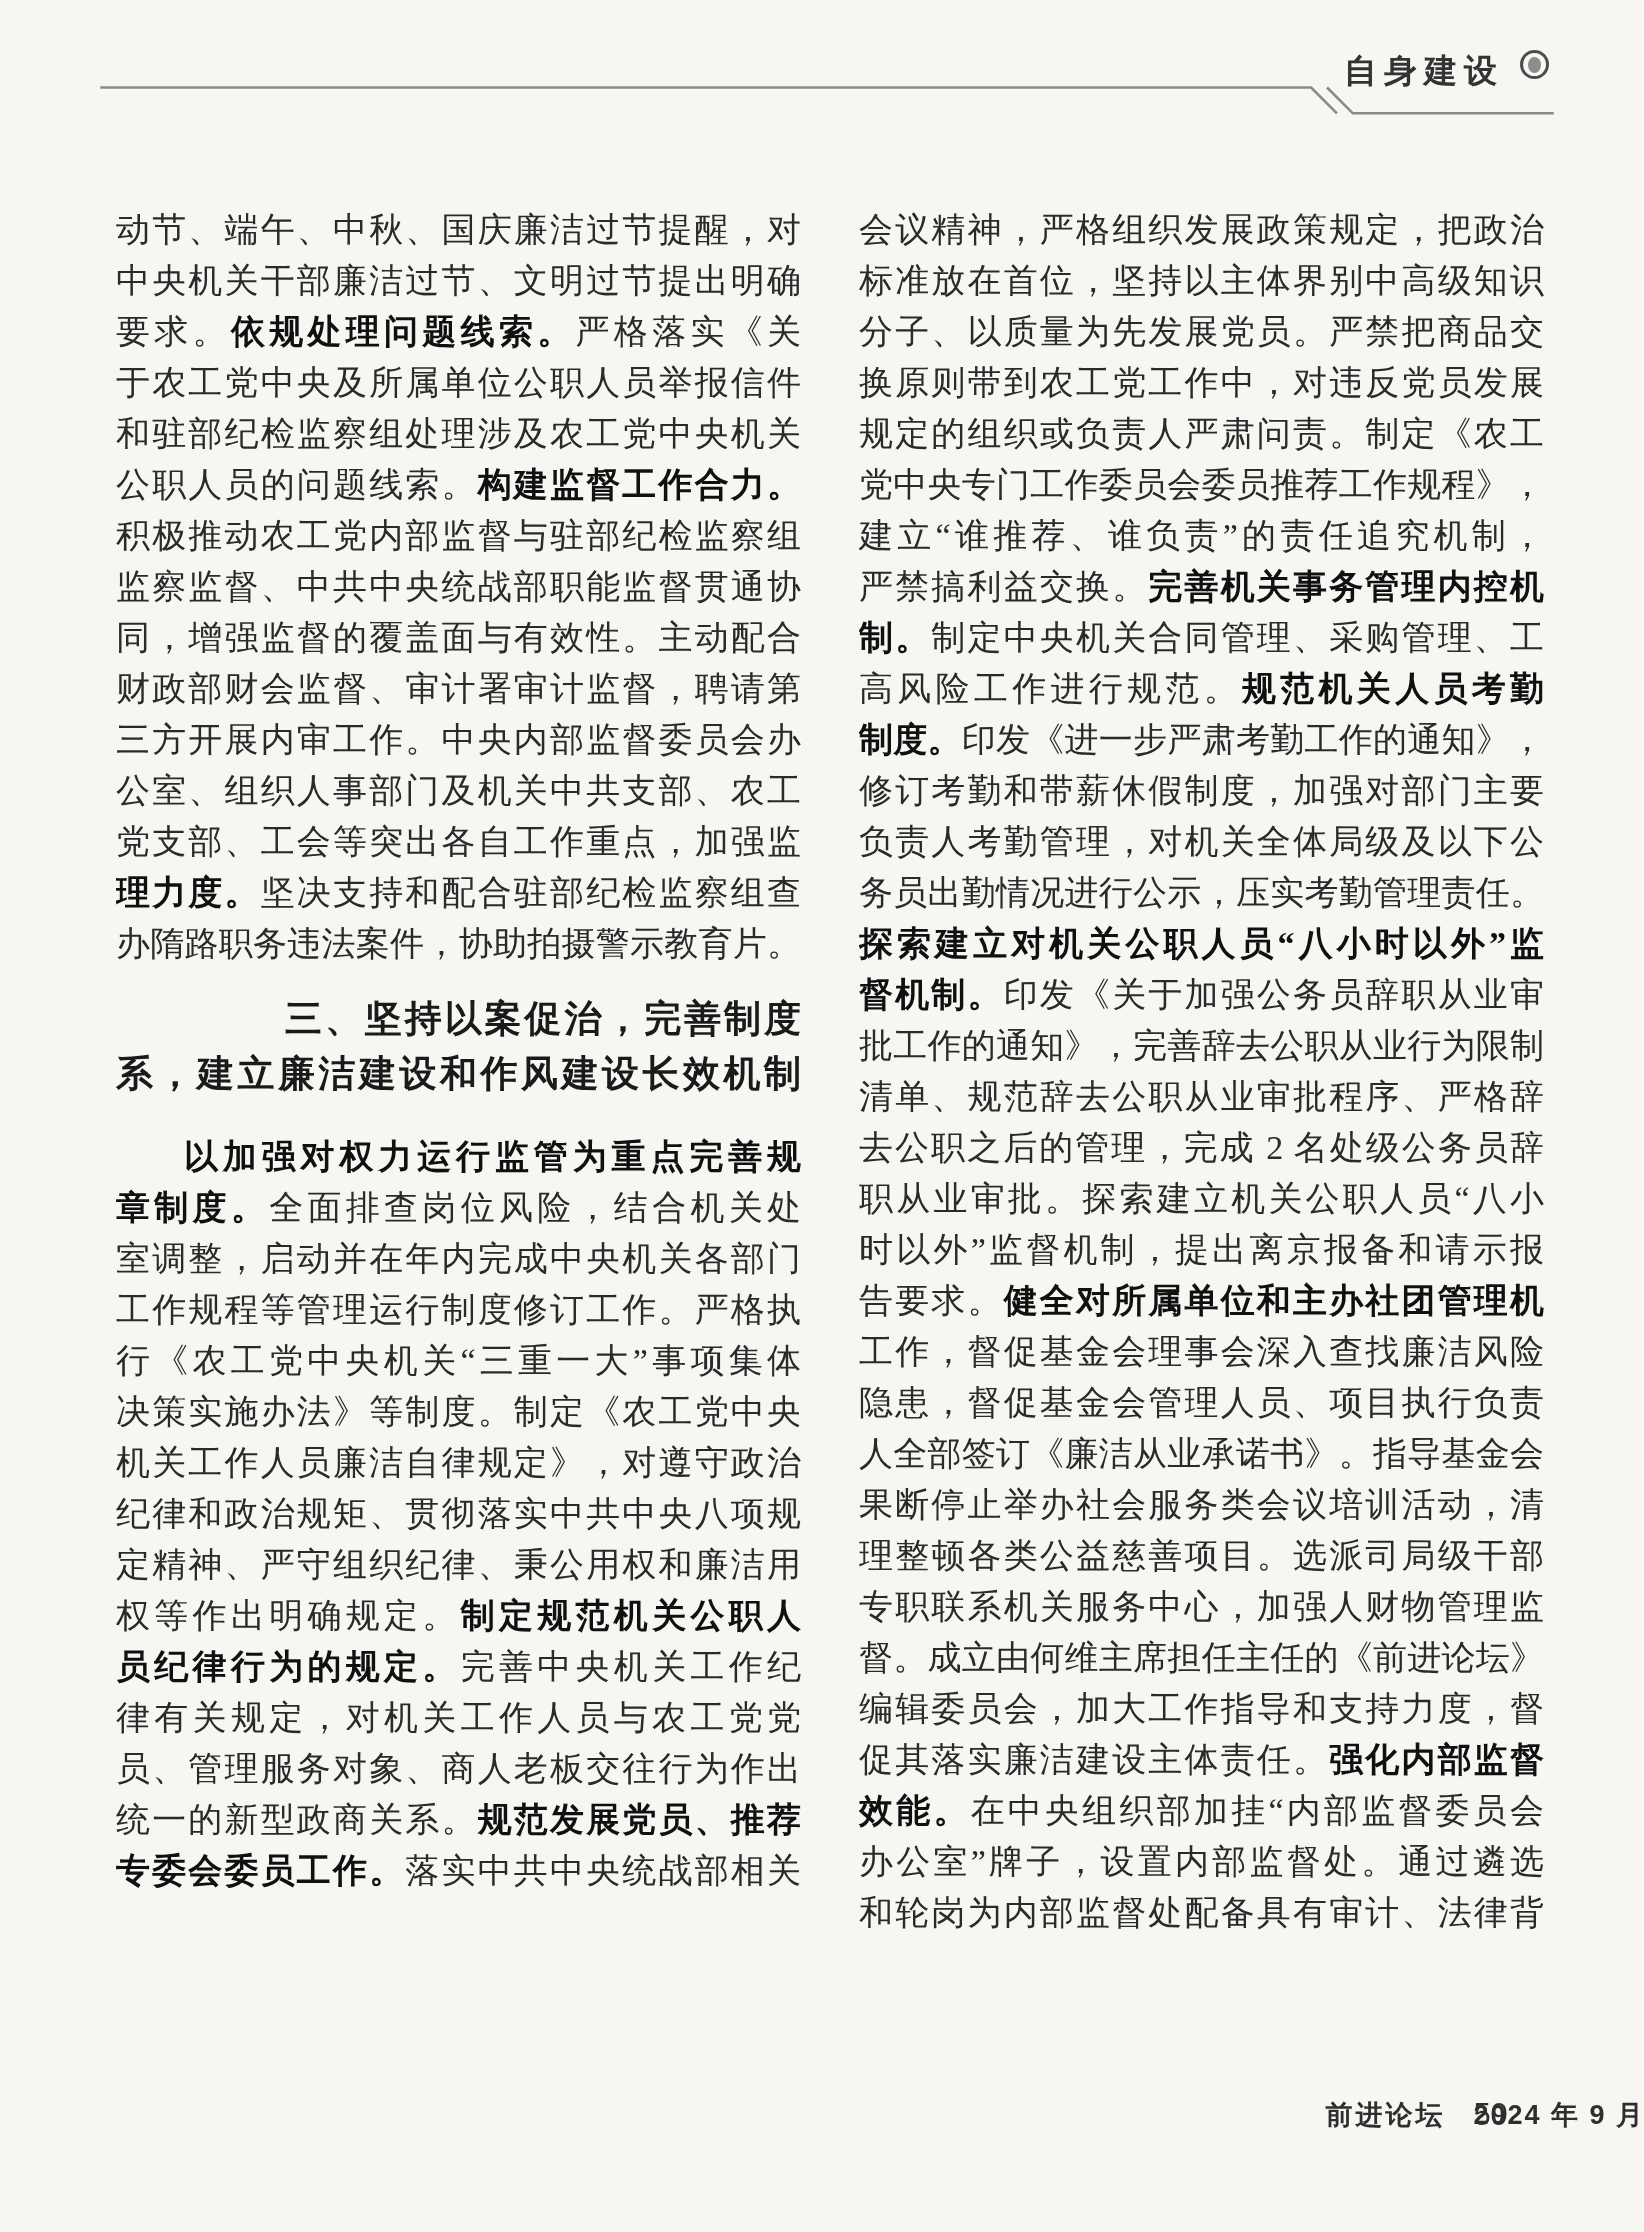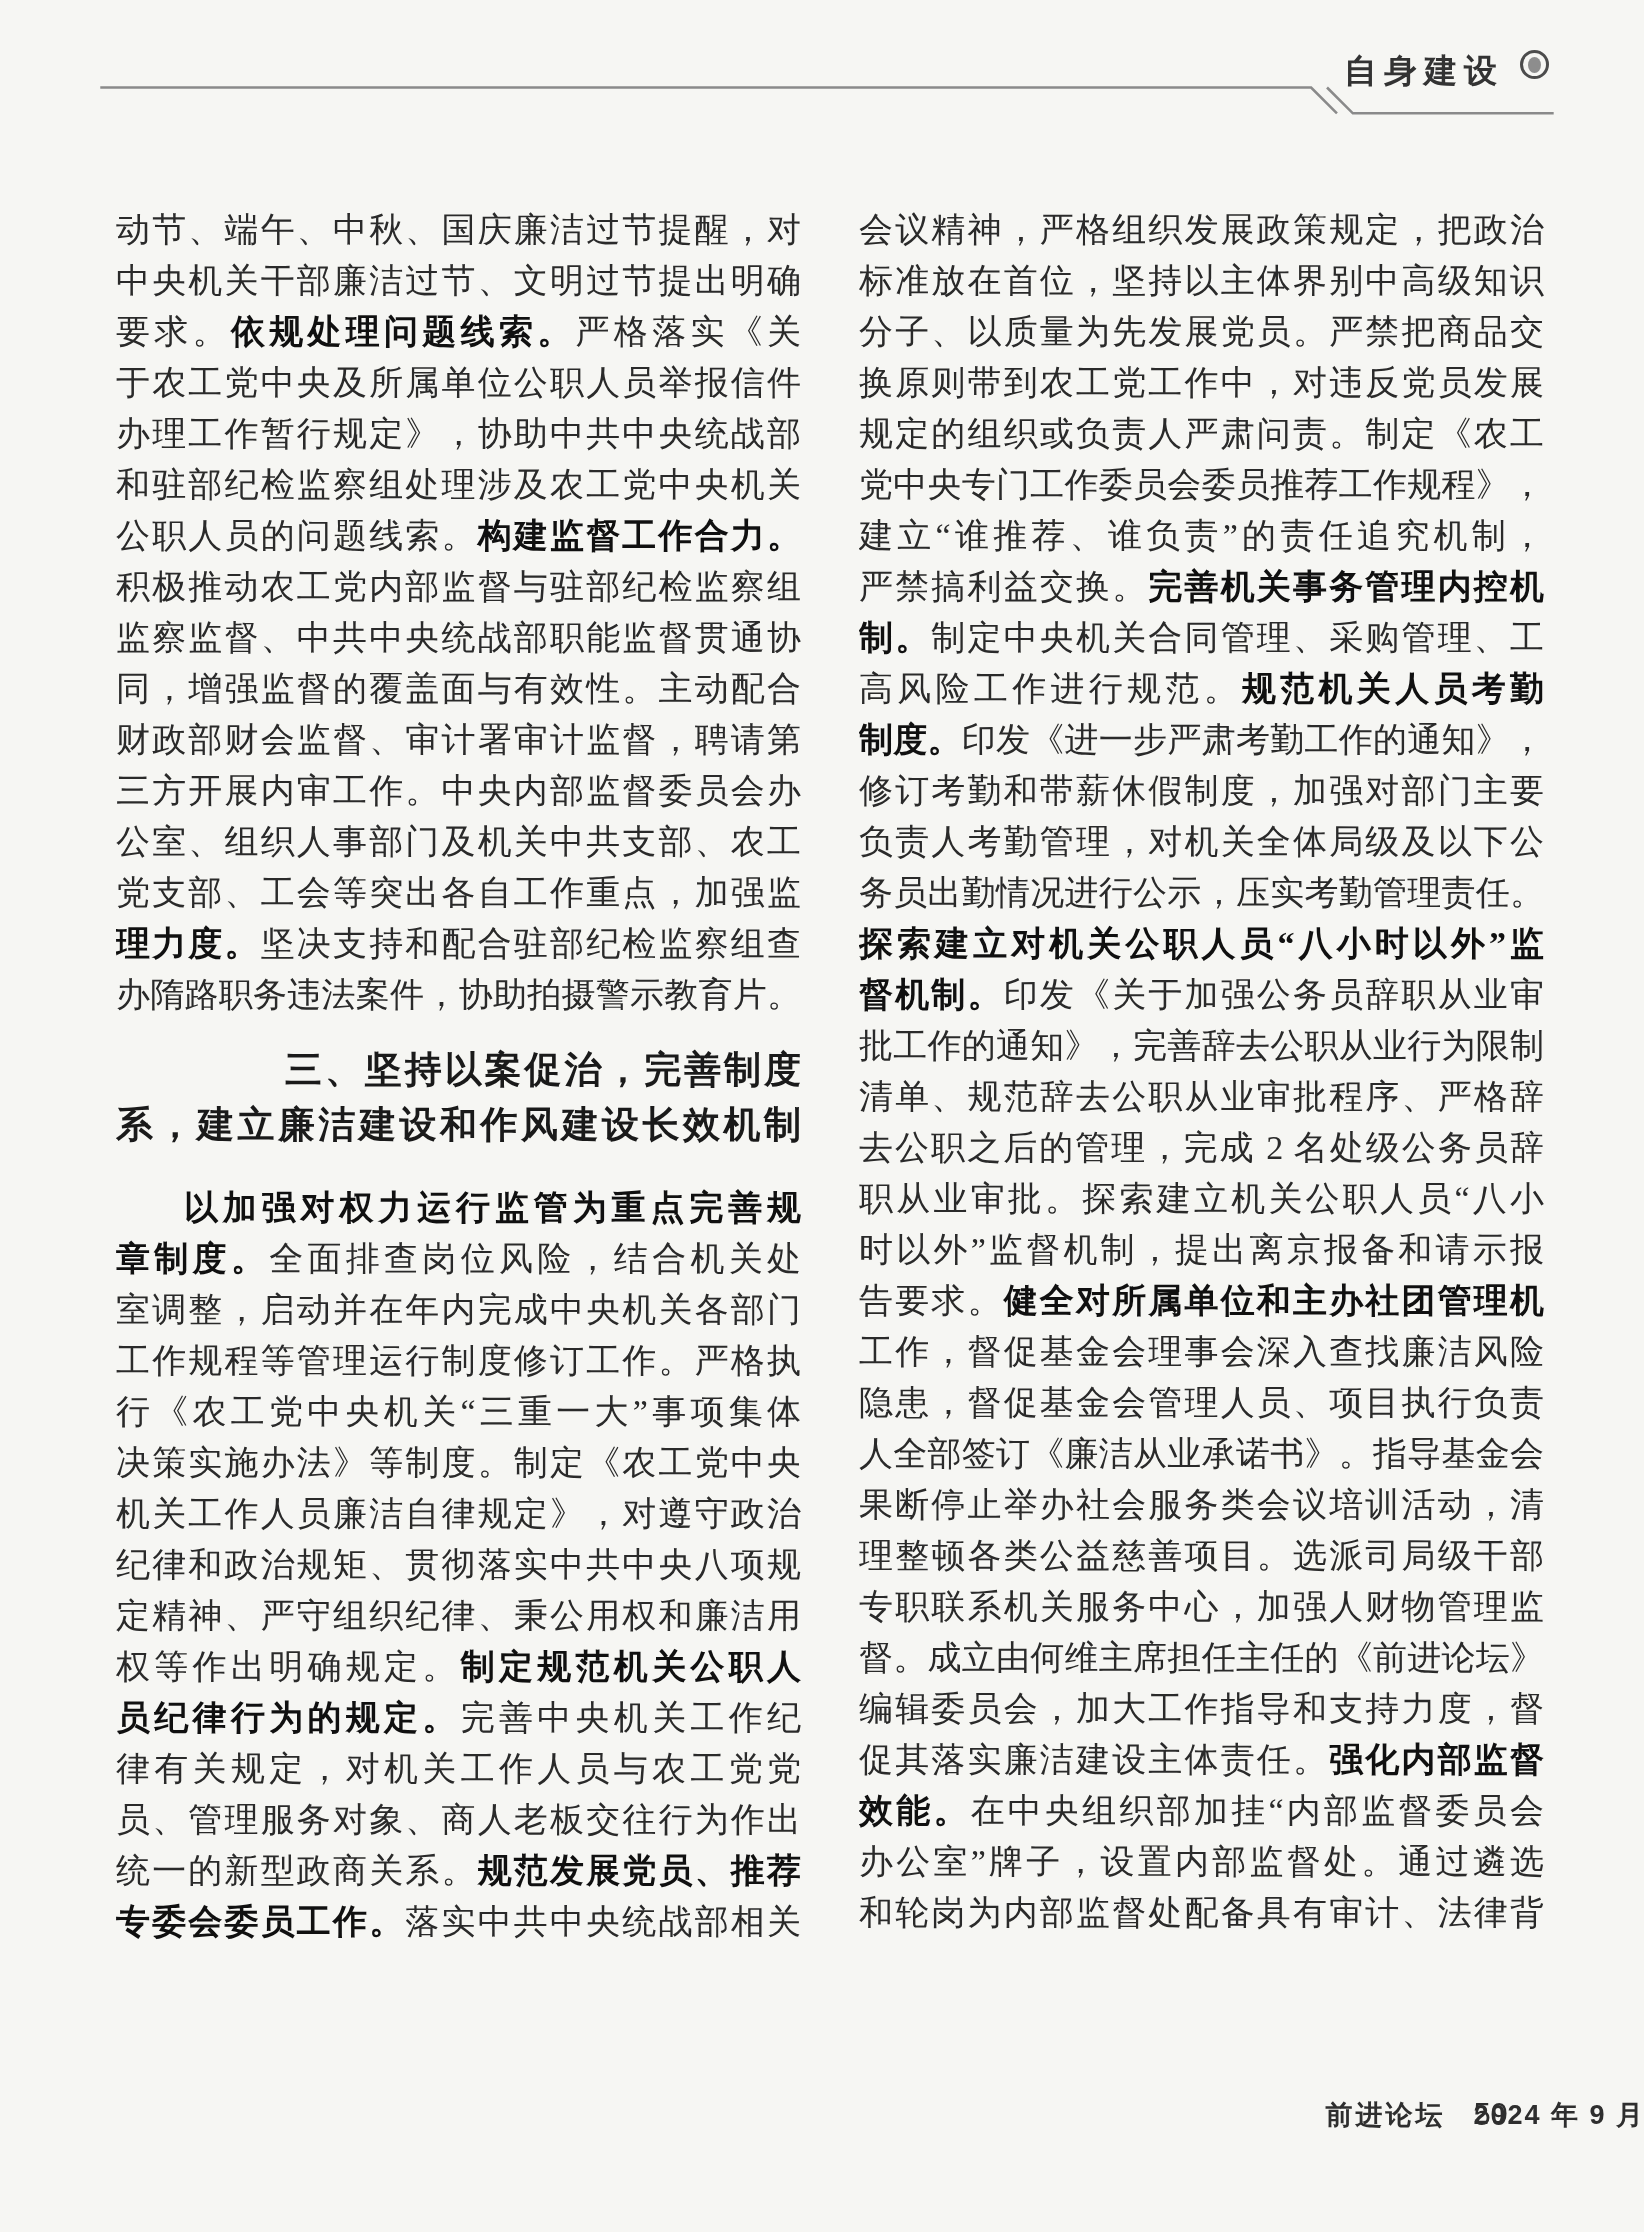--- a/index.html
+++ b/index.html
@@ -82,21 +82,20 @@
       <span class="bullet-dot"></span>
     </span>
   </div>
 
   <div class="col col-left">
       <div class="para-block">
         <div class="text-line"><span>动节、端午、中秋、国庆廉洁过节提醒，对</span></div>
         <div class="text-line"><span>中央机关干部廉洁过节、文明过节提出明确</span></div>
         <div class="text-line"><span>要求。</span><span class="b">依规处理问题线索。</span><span>严格落实《关</span></div>
         <div class="text-line"><span>于农工党中央及所属单位公职人员举报信件</span></div>
-        <div class="text-line"><span>办理工作暂行规定》，协助中共中央统战部</span></div>
         <div class="text-line"><span>和驻部纪检监察组处理涉及农工党中央机关</span></div>
         <div class="text-line"><span>公职人员的问题线索。</span><span class="b">构建监督工作合力。</span></div>
         <div class="text-line"><span>积极推动农工党内部监督与驻部纪检监察组</span></div>
         <div class="text-line"><span>监察监督、中共中央统战部职能监督贯通协</span></div>
         <div class="text-line"><span>同，增强监督的覆盖面与有效性。主动配合</span></div>
         <div class="text-line"><span>财政部财会监督、审计署审计监督，聘请第</span></div>
         <div class="text-line"><span>三方开展内审工作。中央内部监督委员会办</span></div>
         <div class="text-line"><span>公室、组织人事部门及机关中共支部、农工</span></div>
         <div class="text-line"><span>党支部、工会等突出各自工作重点，加强监</span></div>
         <div class="text-line"><span class="b">理力度。</span><span>坚决支持和配合驻部纪检监察组查</span></div>

